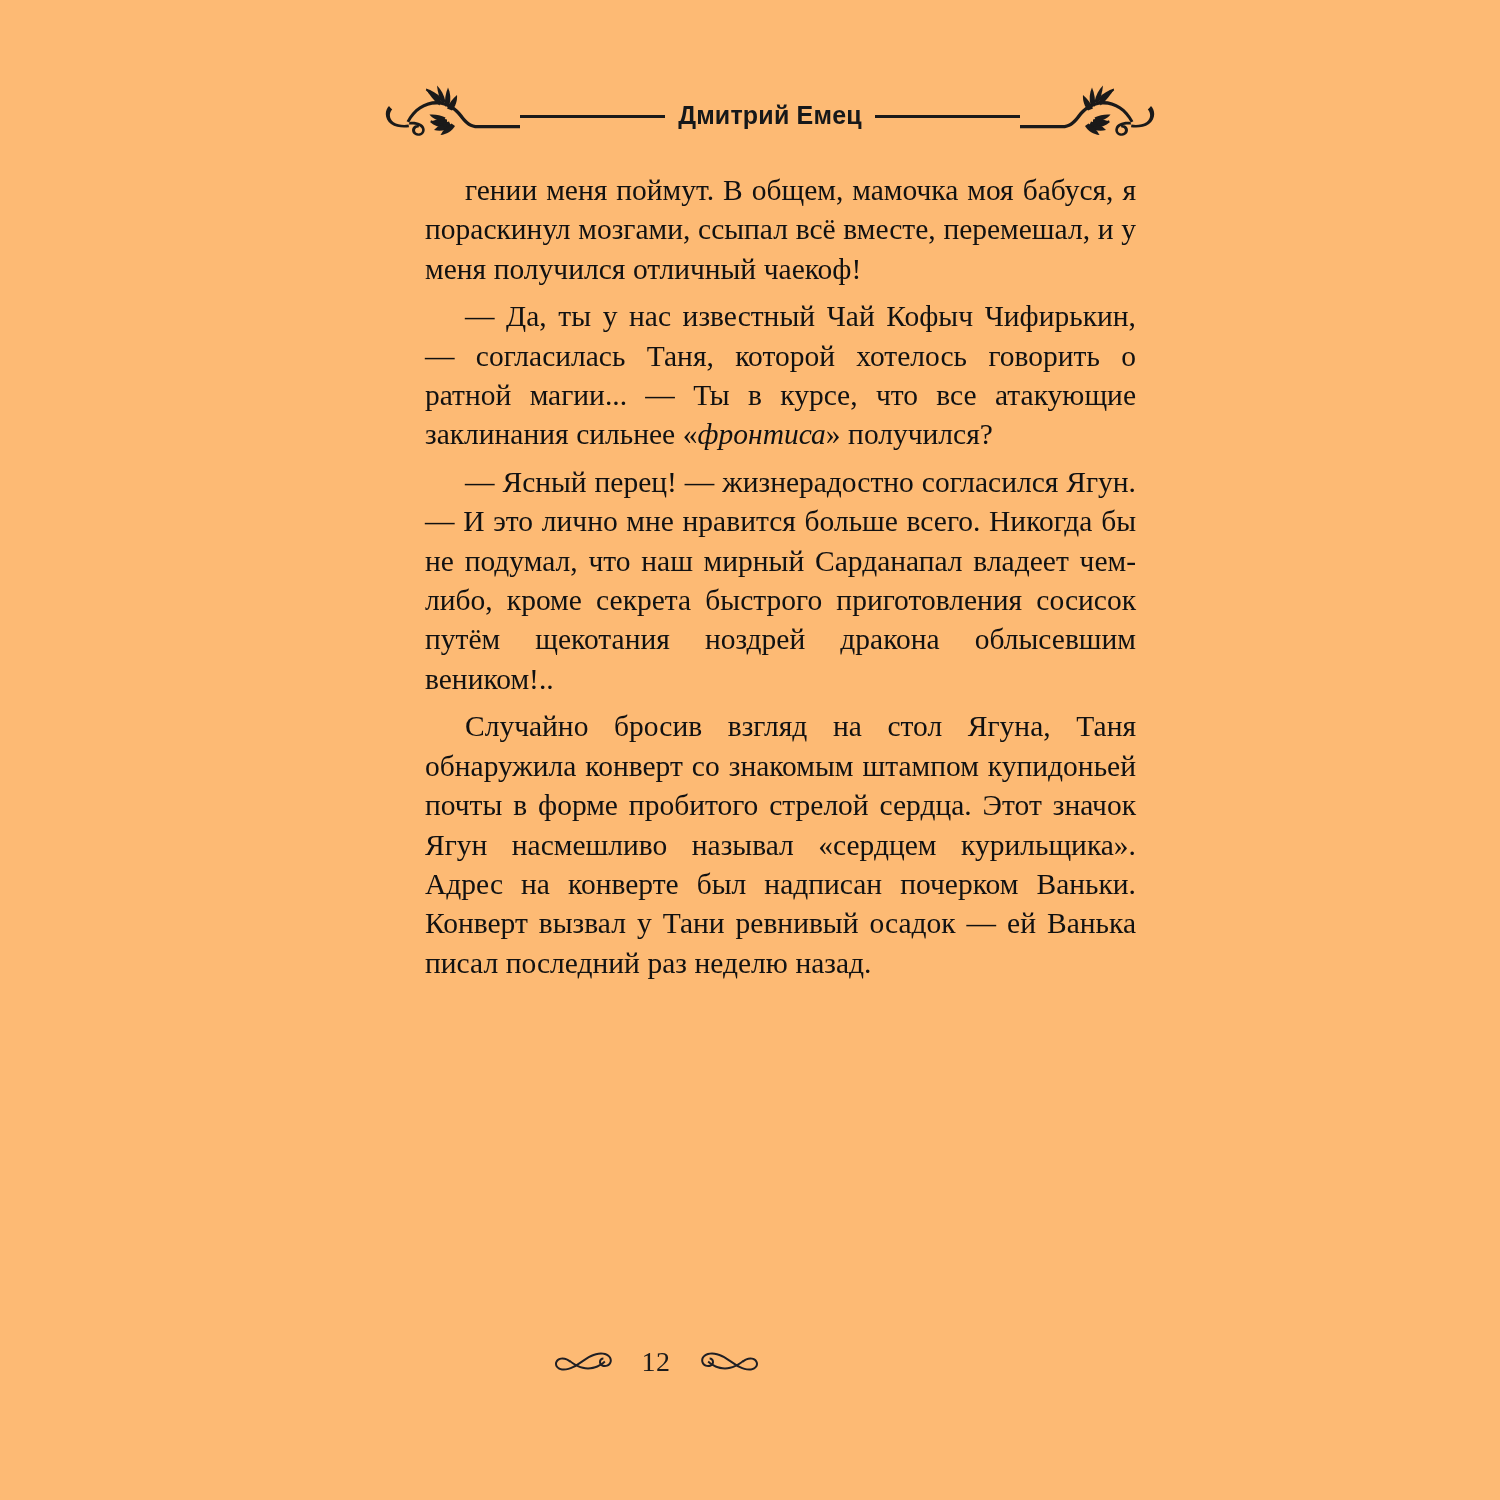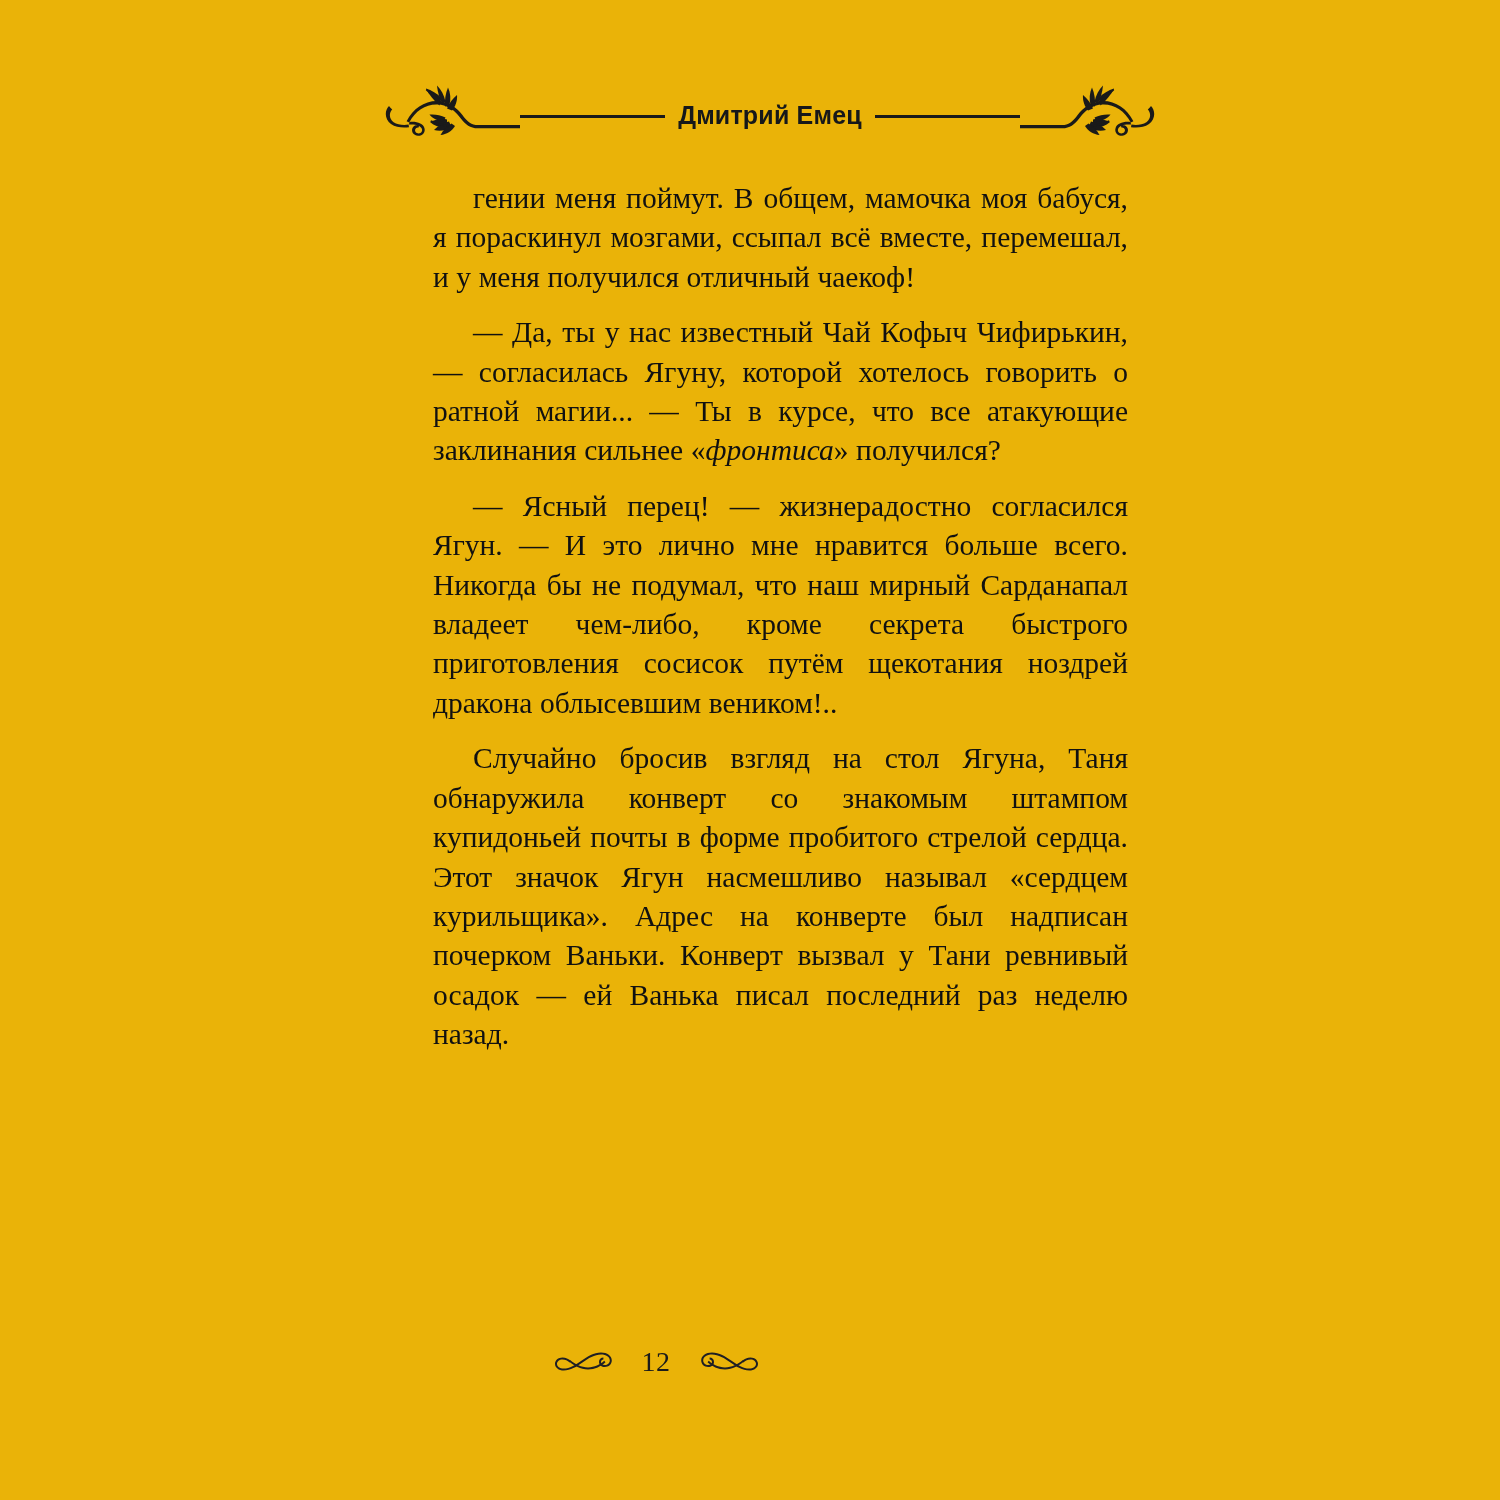--- a/index.html
+++ b/index.html
@@ -5,21 +5,21 @@
 <style>
   html, body {
     margin: 0;
     padding: 0;
     background: #ffffff;
   }
   .page {
     position: relative;
     width: 1500px;
     height: 1500px;
-    background: #eab308;
+    background: #fdba74;
     overflow: hidden;
     font-family: "Liberation Serif", "DejaVu Serif", serif;
     color: #111111;
   }
 
   
   .running-head {
     position: absolute;
     left: 385px;
     top: 84px;
@@ -55,21 +55,21 @@
   }
 
   
   .textblock {
     position: absolute;
     left: 417px;
     top: 163px;
     width: 727px;
   }
   .textblock p {
-    margin: 16px;
+    margin: 8px;
     font-size: 29.5px;
     line-height: 39.4px;
     text-align: justify;
     text-justify: inter-word;
     text-indent: 40px;
     hyphens: manual;
     word-spacing: 0.2px;
   }
   .textblock p i { font-style: italic; }
 
@@ -144,21 +144,21 @@
         <path d="M60.5,33.5 C55.5,31 50,30 44.5,30.5 C47.5,34.5 52.5,37 58.5,37.5 Z"></path>
         <path d="M45.5,37.8 C51,40 57,42 63.5,43.2 L63.2,41.6 C57,40.4 51.2,38.4 46,36.2 Z"></path>
       </g>
     </svg>
 
   </div>
 
   <div class="textblock">
     <p>гении меня поймут. В общем, мамочка моя бабуся, я пораскинул мозгами, ссыпал всё вместе, перемешал, и у меня получился отличный чаекоф!</p>
 
-    <p><span>— Да, ты у нас известный Чай Кофыч Чифирькин, — согласилась Ягуну, которой хотелось говорить о ратной магии... — Ты в курсе, что все атакующие заклинания сильнее «</span><i>фронтиса</i><span>» получился?</span></p>
+    <p><span>— Да, ты у нас известный Чай Кофыч Чифирькин, — согласилась Таня, которой хотелось говорить о ратной магии... — Ты в курсе, что все атакующие заклинания сильнее «</span><i>фронтиса</i><span>» получился?</span></p>
 
     <p>— Ясный перец! — жизнерадостно согласился Ягун. — И это лично мне нравится больше всего. Никогда бы не подумал, что наш мирный Сарданапал владеет чем-либо, кроме секрета быстрого приготовления сосисок путём щекотания ноздрей дракона облысевшим веником!..</p>
     <p>Случайно бросив взгляд на стол Ягуна, Таня обнаружила конверт со знакомым штампом купидоньей почты в форме пробитого стрелой сердца. Этот значок Ягун насмешливо называл «сердцем курильщика». Адрес на конверте был надписан почерком Ваньки. Конверт вызвал у Тани ревнивый осадок — ей Ванька писал последний раз неделю назад.</p>
   </div>
 
   <div class="folio">
 
     <svg class="folio-orn" width="62" height="26" viewBox="0 0 62 26" fill="none">
       <g fill="#1f1f24">
         <path d="M8.5,8.4 C4.2,8.4 1,11.2 1,14.8 C1,18.6 4.6,21.6 9.8,21.6 C16.5,21.6 22.5,17.8 28.5,13.6 C34.5,9.4 40.5,5.6 47,5.6 C52.2,5.6 55.8,8.2 55.8,11.4 C55.8,14 53.6,15.9 50.8,15.9 C48.6,15.9 47,14.6 47,12.9 C47,11.5 48,10.5 49.4,10.5 L49.4,8.6 C46.9,8.6 45,10.4 45,12.9 C45,15.8 47.5,17.9 50.8,17.9 C54.7,17.9 57.8,15.1 57.8,11.4 C57.8,7.1 53.3,3.6 47,3.6 C39.8,3.6 33.4,7.6 27.4,11.8 C21.4,16 15.7,19.6 9.8,19.6 C5.7,19.6 3,17.5 3,14.8 C3,12.3 5.3,10.4 8.5,10.4 C11.2,10.4 13.6,11.6 15.6,13.4 L16.9,12 C14.5,9.8 11.7,8.4 8.5,8.4 Z"></path>

